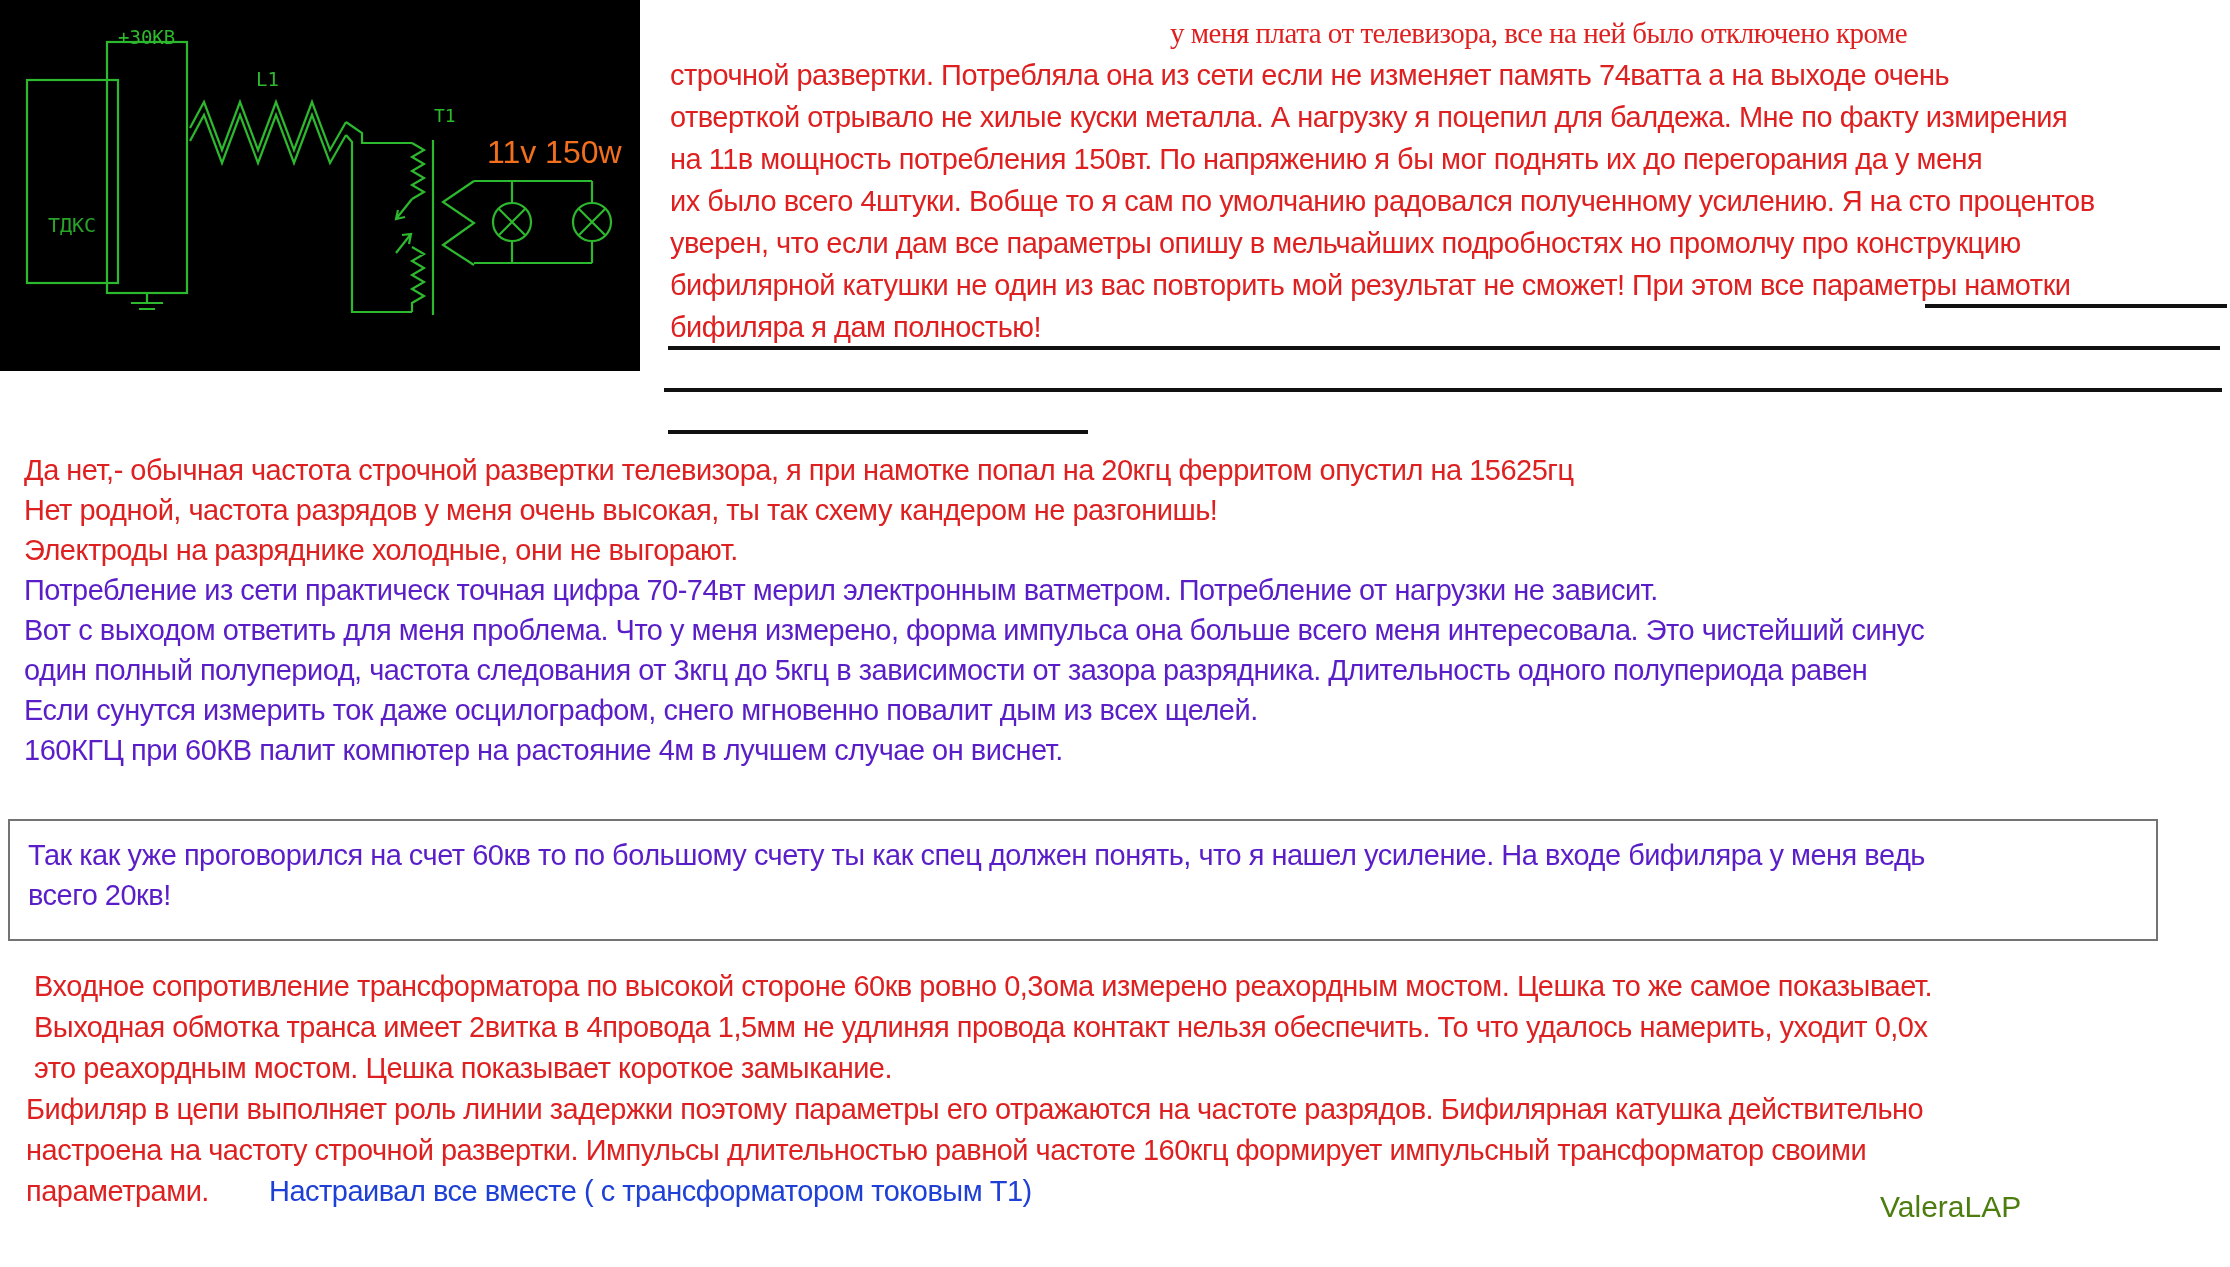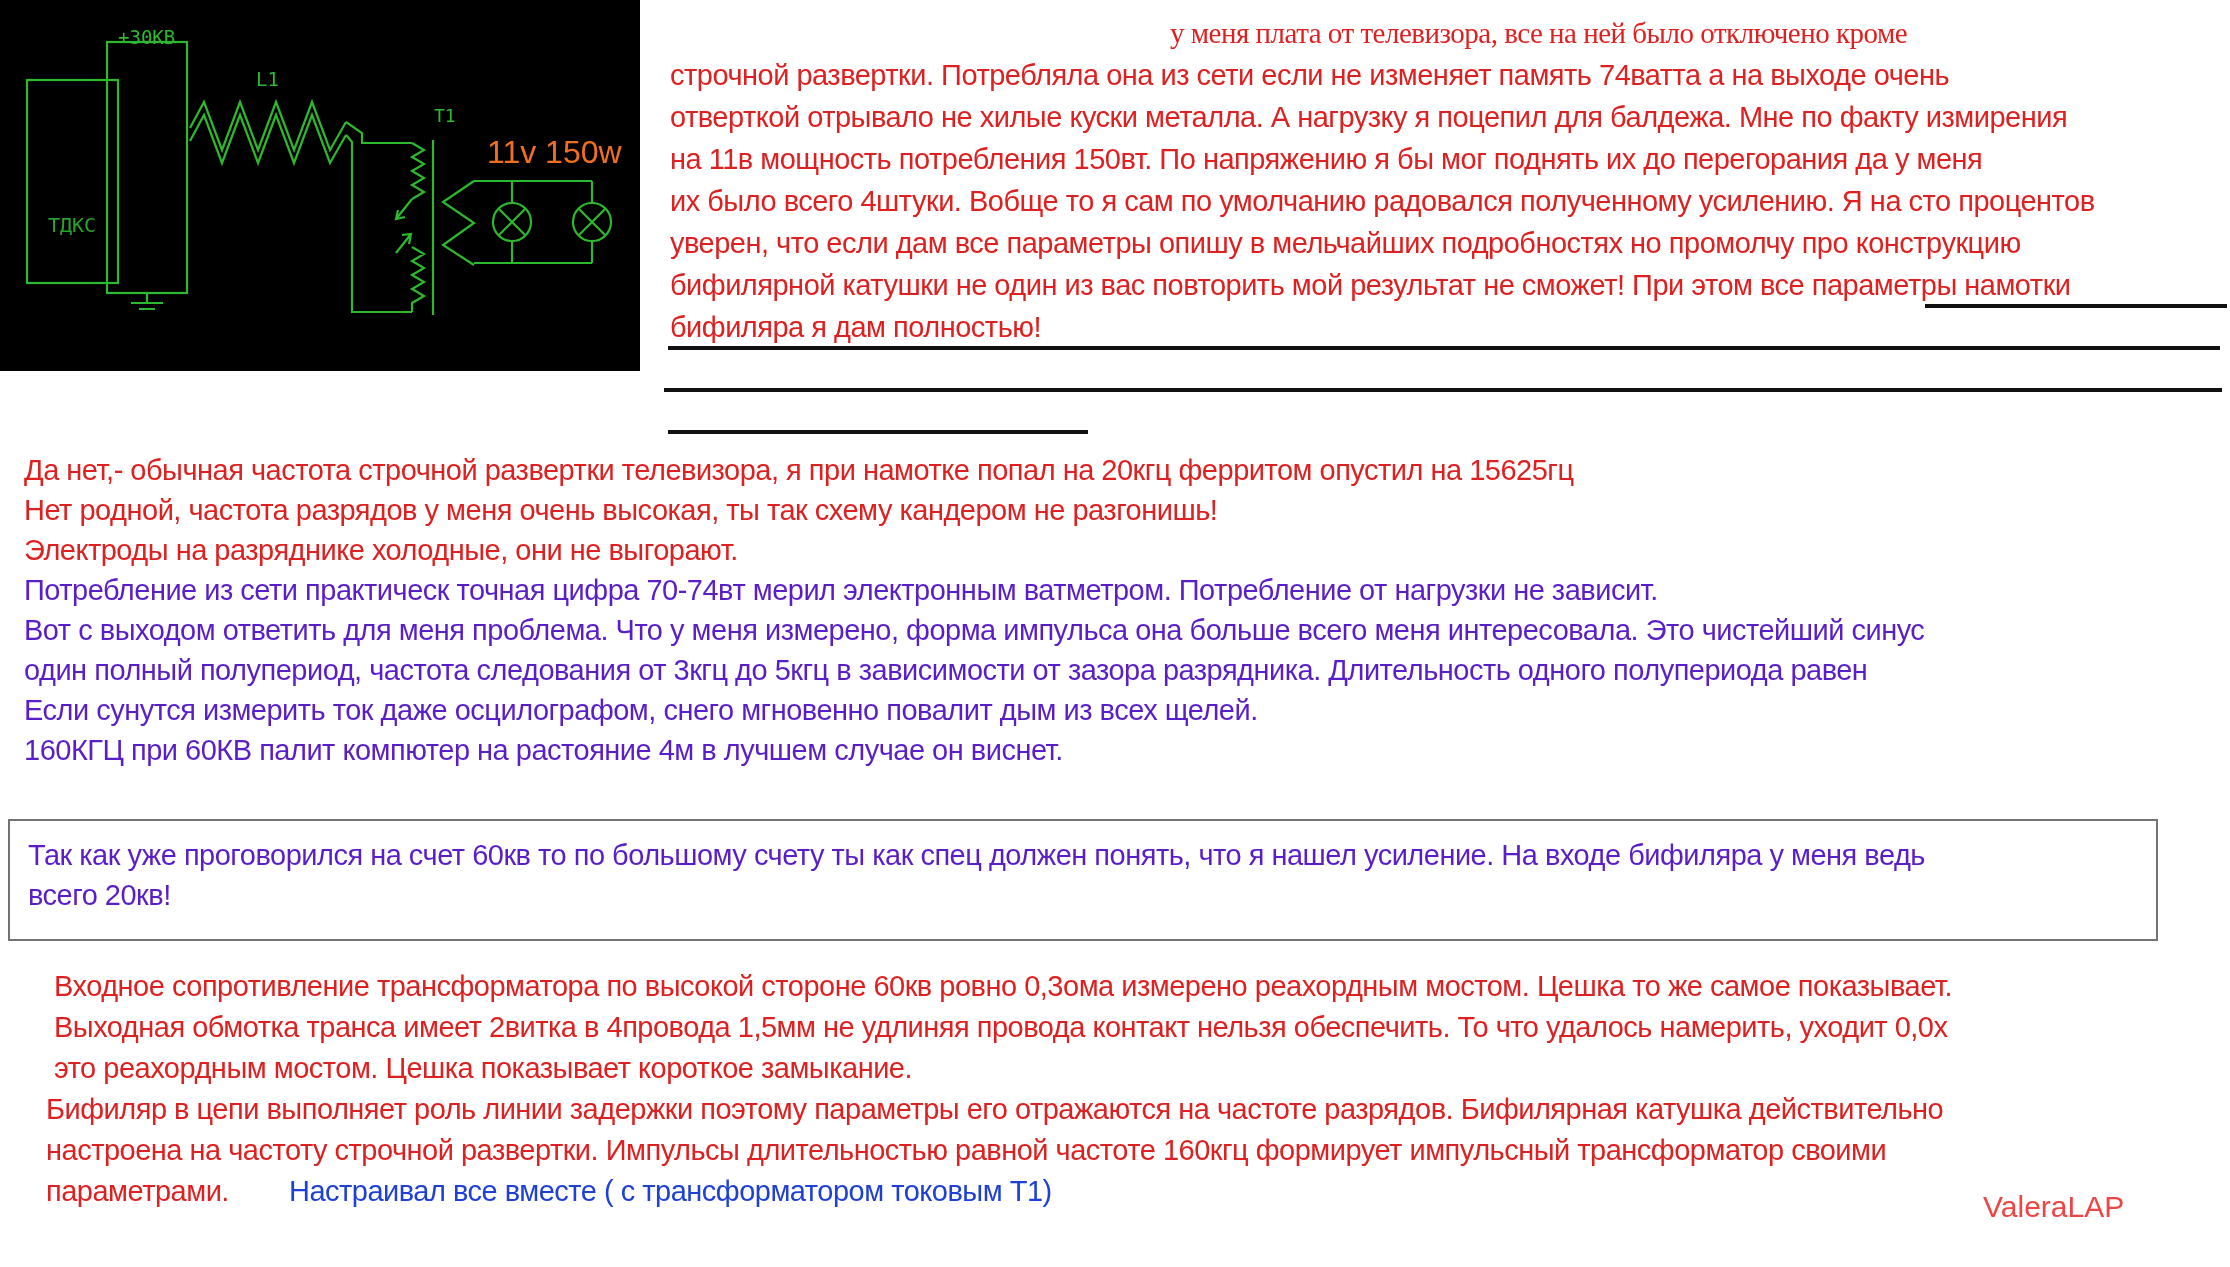--- a/index.html
+++ b/index.html
@@ -25,24 +25,24 @@
   .intro .line.first{text-indent:500px;font-family:Liberation Serif, serif;}
   .mid{position:absolute;left:24px;top:450px;}
   .mid .line{line-height:40px;height:40px;}
   .emph-box{
     position:absolute;left:8px;top:819px;width:2128px;height:104px;
     border:2px solid #737373;background:#ffffff;
     padding:14px 0 0 18px;box-sizing:content-box;
   }
   .emph-box .line{line-height:40px;height:40px;}
   .bottom{position:absolute;left:26px;top:966px;}
-  .bottom .line{line-height:41px;height:41px;margin-left:20px;}
+  .bottom .line{line-height:41px;height:41px;}
   .bottom .line.indented{padding-left:8px;}
   .note-blue{margin-left:60px;}
-  .signature{position:absolute;left:1983px;top:1190px;font-size:30px;color:#ef4444;letter-spacing:0;}
+  .signature{position:absolute;left:1880px;top:1190px;font-size:30px;color:#4d7c0f;letter-spacing:0;}
   
   .underline{position:absolute;height:4px;background:#111111;}
   .u1{left:1925px;top:304px;width:302px;}
   .u2{left:668px;top:346px;width:1552px;}
   .u3{left:664px;top:388px;width:1558px;}
   .u4{left:668px;top:430px;width:420px;}
   
   .svg-label{font-family:"DejaVu Sans Mono", monospace;}
 </style>
 </head>

